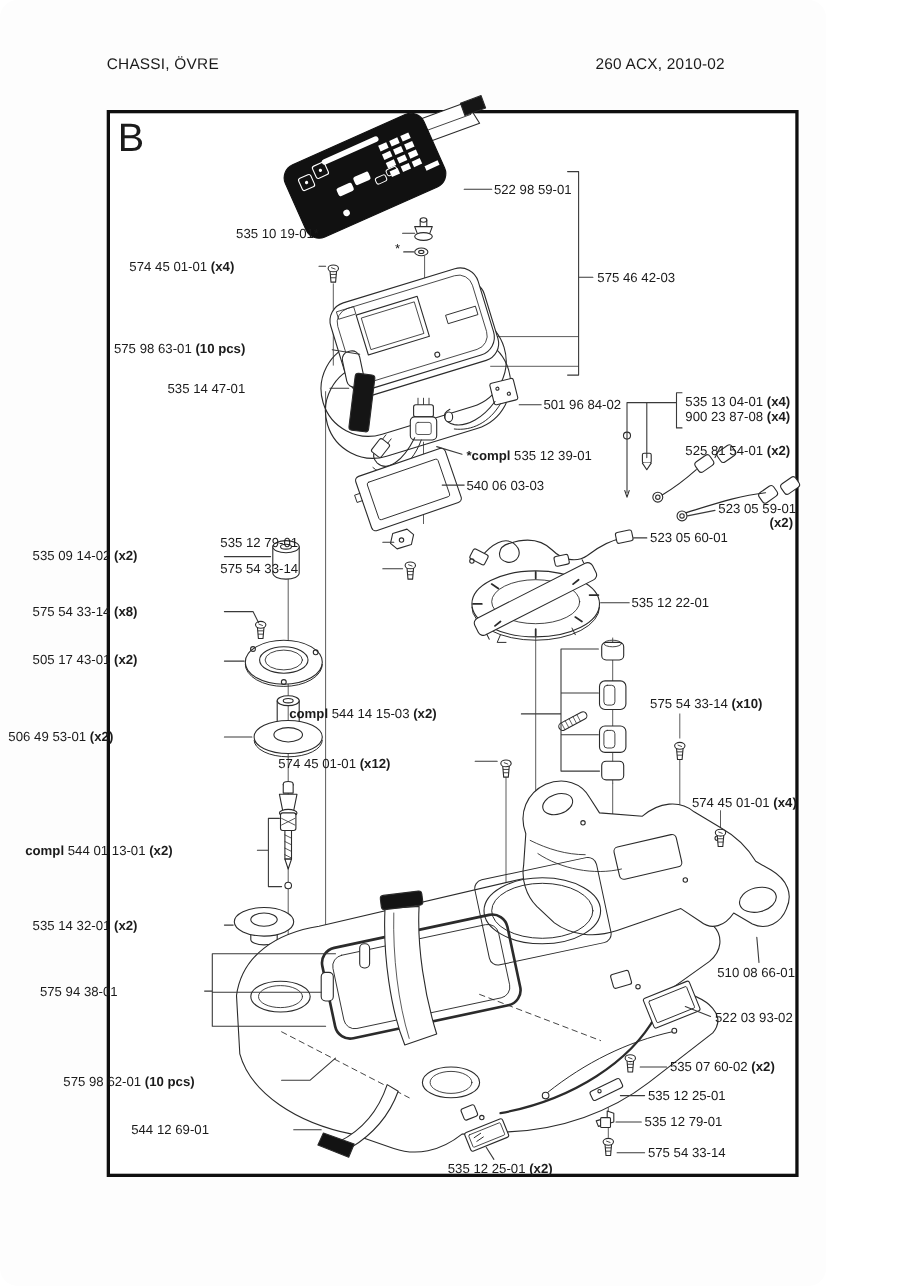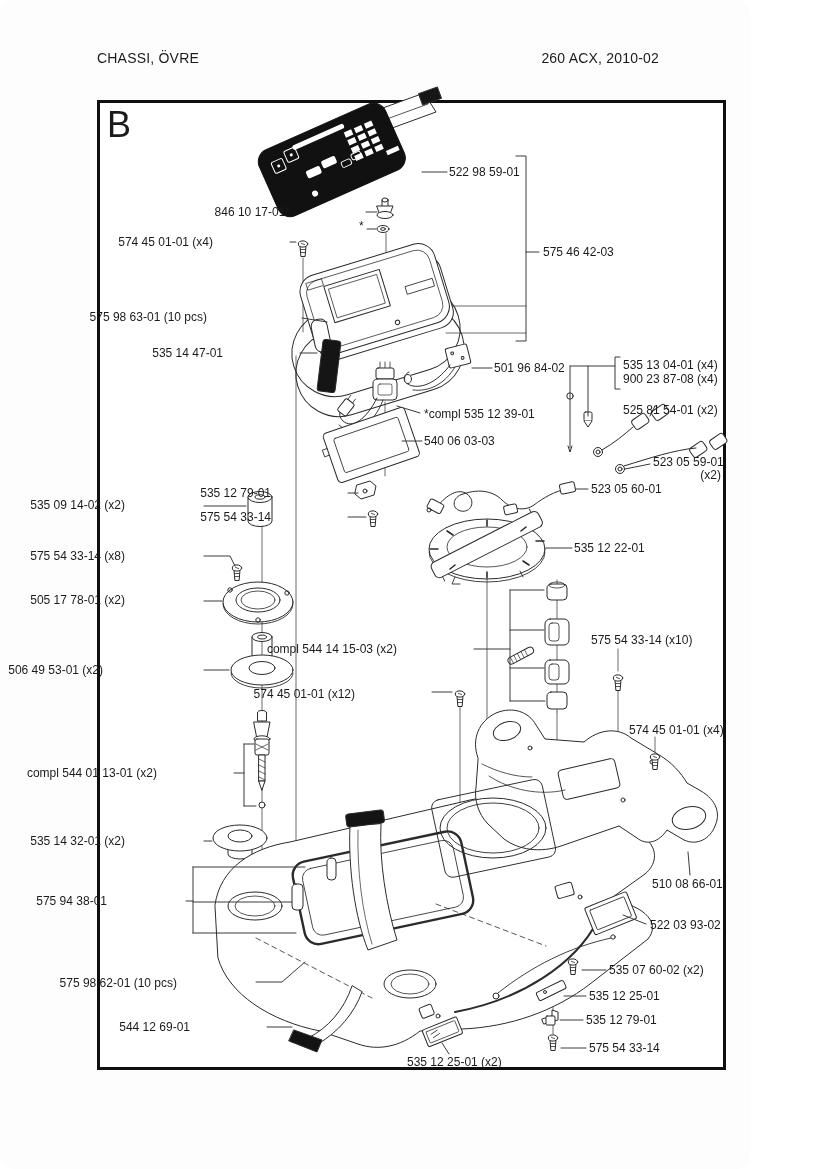--- a/index.html
+++ b/index.html
@@ -4,21 +4,21 @@
 <style>
   html,body { margin:0; padding:0; background:#ffffff; }
   .page { position:relative; width:751px; height:1169px; background:#fdfdfd;
           font-family:"Liberation Sans", sans-serif; color:#1b1b1b; overflow:hidden;border-radius:16px; }
   .hdr { position:absolute; font-size:14px; letter-spacing:.2px; white-space:nowrap; }
   .frame { position:absolute; left:97px; top:100px; width:629px; height:970px;
            border:3px solid #0f0f0f; box-sizing:border-box; background:#ffffff; }
   .sec { position:absolute; left:107px; top:104px; font-size:36px; font-weight:400; }
   svg.art { position:absolute; left:0; top:0; width:826px; height:1169px; }
   .lbl { position:absolute; font-size:12px; line-height:13px; white-space:nowrap; }
-  .lbl .b { font-weight:400; }
+  .lbl .b { font-weight:700; }
   .l2 { text-align:right; }
 </style>
 </head>
 <body>
 
 <div class="page">
   <div class="hdr" style="left:97px;top:50px">CHASSI, ÖVRE</div>
   <div class="hdr" style="right:92px;top:50px">260 ACX, 2010-02</div>
 
   <div class="frame"></div>
@@ -333,40 +333,40 @@
         <path d="M234,773 H244 M244,744 V806 M244,744 H254 M244,806 H256"></path>
         <path d="M204,841 H212"></path>
         <path d="M186,901 H193 M193,867 V933 M193,867 H305 M193,902 H292 M193,933 H296"></path>
         <path d="M256,982 H282 L305,962 M267,1027 H292 M449,1054 L442,1043"></path>
         <path d="M690,875 L688,852 M646,924 L623,915 M606,970 H582 M586,996 H564 M583,1020 H560 M586,1048 H561"></path>
       </g>
     </g>
   </svg>
 
   <div class="lbl" style="left:449px;top:166px"><span class="b"></span><span>522 98 59-01</span><span class="b"></span></div>
-  <div class="lbl" style="right:461px;top:206px;text-align:right;position:absolute"><span>846 10 17-01*</span></div>
+  <div class="lbl" style="right:461px;top:206px;text-align:right;position:absolute"><span>535 10 19-01*</span></div>
   <div class="lbl" style="left:359px;top:220px"><span>*</span></div>
   <div class="lbl" style="right:538px;top:236px;text-align:right"><span>574 45 01-01 </span><span class="b">(x4)</span></div>
   <div class="lbl" style="left:543px;top:246px"><span>575 46 42-03</span></div>
-  <div class="lbl" style="right:544px;top:311px;text-align:left"><span>575 98 63-01 </span><span class="b">(10 pcs)</span></div>
+  <div class="lbl" style="right:528px;top:311px;text-align:left"><span>575 98 63-01 </span><span class="b">(10 pcs)</span></div>
   <div class="lbl" style="right:528px;top:347px;text-align:right"><span>535 14 47-01</span></div>
   <div class="lbl" style="left:494px;top:362px"><span>501 96 84-02</span></div>
   <div class="lbl" style="left:623px;top:359px"><span>535 13 04-01 </span><span class="b">(x4)</span></div>
   <div class="lbl" style="left:623px;top:373px"><span>900 23 87-08 </span><span class="b">(x4)</span></div>
   <div class="lbl" style="left:623px;top:404px"><span>525 81 54-01 </span><span class="b">(x2)</span></div>
   <div class="lbl" style="left:424px;top:408px"><span class="b">*compl </span><span>535 12 39-01</span></div>
   <div class="lbl" style="left:424px;top:435px"><span>540 06 03-03</span></div>
   <div class="lbl" style="left:653px;top:456px;width:68px"><span>523 05 59-01</span><div class="l2"><span class="b">(x2)</span></div></div>
   <div class="lbl" style="left:591px;top:483px"><span>523 05 60-01</span></div>
   <div class="lbl" style="right:480px;top:487px;text-align:right"><span>535 12 79-01</span></div>
   <div class="lbl" style="right:626px;top:499px;text-align:right"><span>535 09 14-02 </span><span class="b">(x2)</span></div>
   <div class="lbl" style="right:480px;top:511px;text-align:right"><span>575 54 33-14</span></div>
   <div class="lbl" style="right:626px;top:550px;text-align:right"><span>575 54 33-14 </span><span class="b">(x8)</span></div>
   <div class="lbl" style="left:574px;top:542px"><span>535 12 22-01</span></div>
-  <div class="lbl" style="right:626px;top:594px;text-align:right"><span>505 17 78-01 </span><span class="b">(x2)</span></div>
+  <div class="lbl" style="right:626px;top:594px;text-align:right"><span>505 17 43-01 </span><span class="b">(x2)</span></div>
   <div class="lbl" style="right:648px;top:664px;text-align:right"><span>506 49 53-01 </span><span class="b">(x2)</span></div>
   <div class="lbl" style="right:354px;top:643px;text-align:right"><span class="b">compl </span><span>544 14 15-03 </span><span class="b">(x2)</span></div>
   <div class="lbl" style="left:591px;top:634px"><span>575 54 33-14 </span><span class="b">(x10)</span></div>
   <div class="lbl" style="right:396px;top:688px;text-align:right"><span>574 45 01-01 </span><span class="b">(x12)</span></div>
   <div class="lbl" style="left:629px;top:724px"><span>574 45 01-01 </span><span class="b">(x4)</span></div>
   <div class="lbl" style="right:594px;top:767px;text-align:center"><span class="b">compl </span><span>544 01 13-01 </span><span class="b">(x2)</span></div>
   <div class="lbl" style="right:626px;top:835px;text-align:right"><span>535 14 32-01 </span><span class="b">(x2)</span></div>
   <div class="lbl" style="left:652px;top:878px"><span>510 08 66-01</span></div>
   <div class="lbl" style="right:644px;top:895px;text-align:left"><span>575 94 38-01</span></div>
   <div class="lbl" style="left:650px;top:919px"><span>522 03 93-02</span></div>

